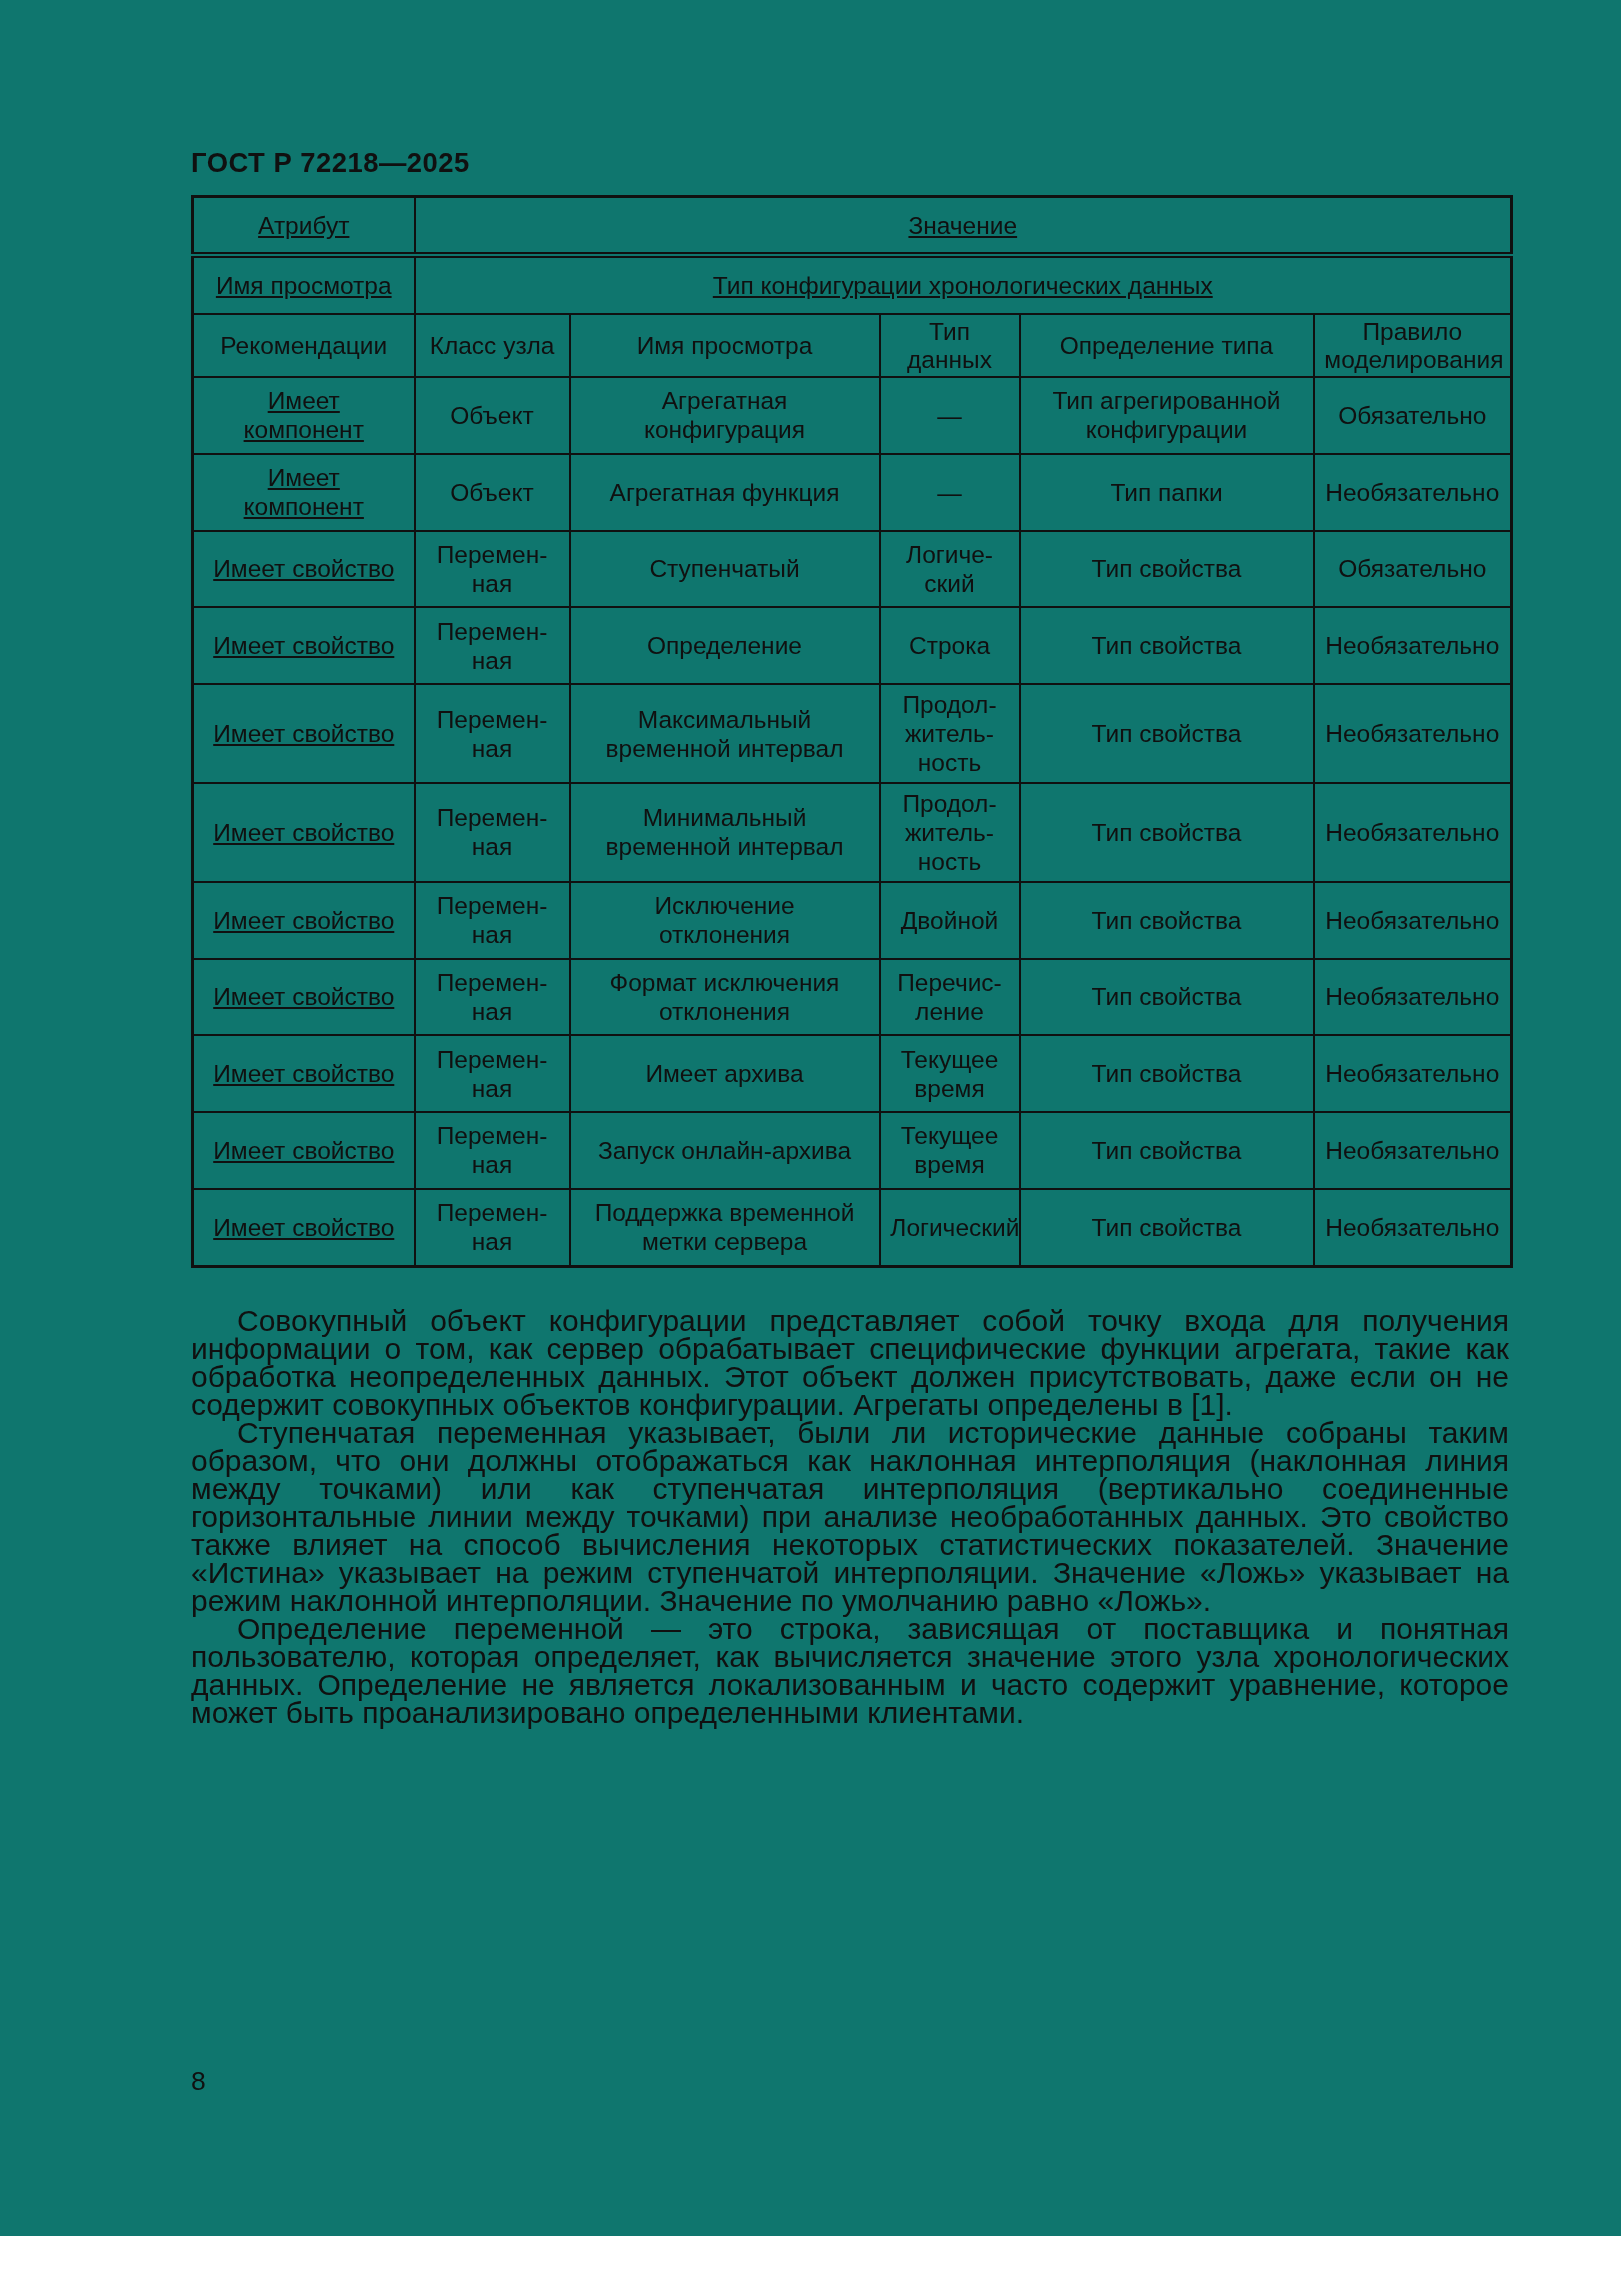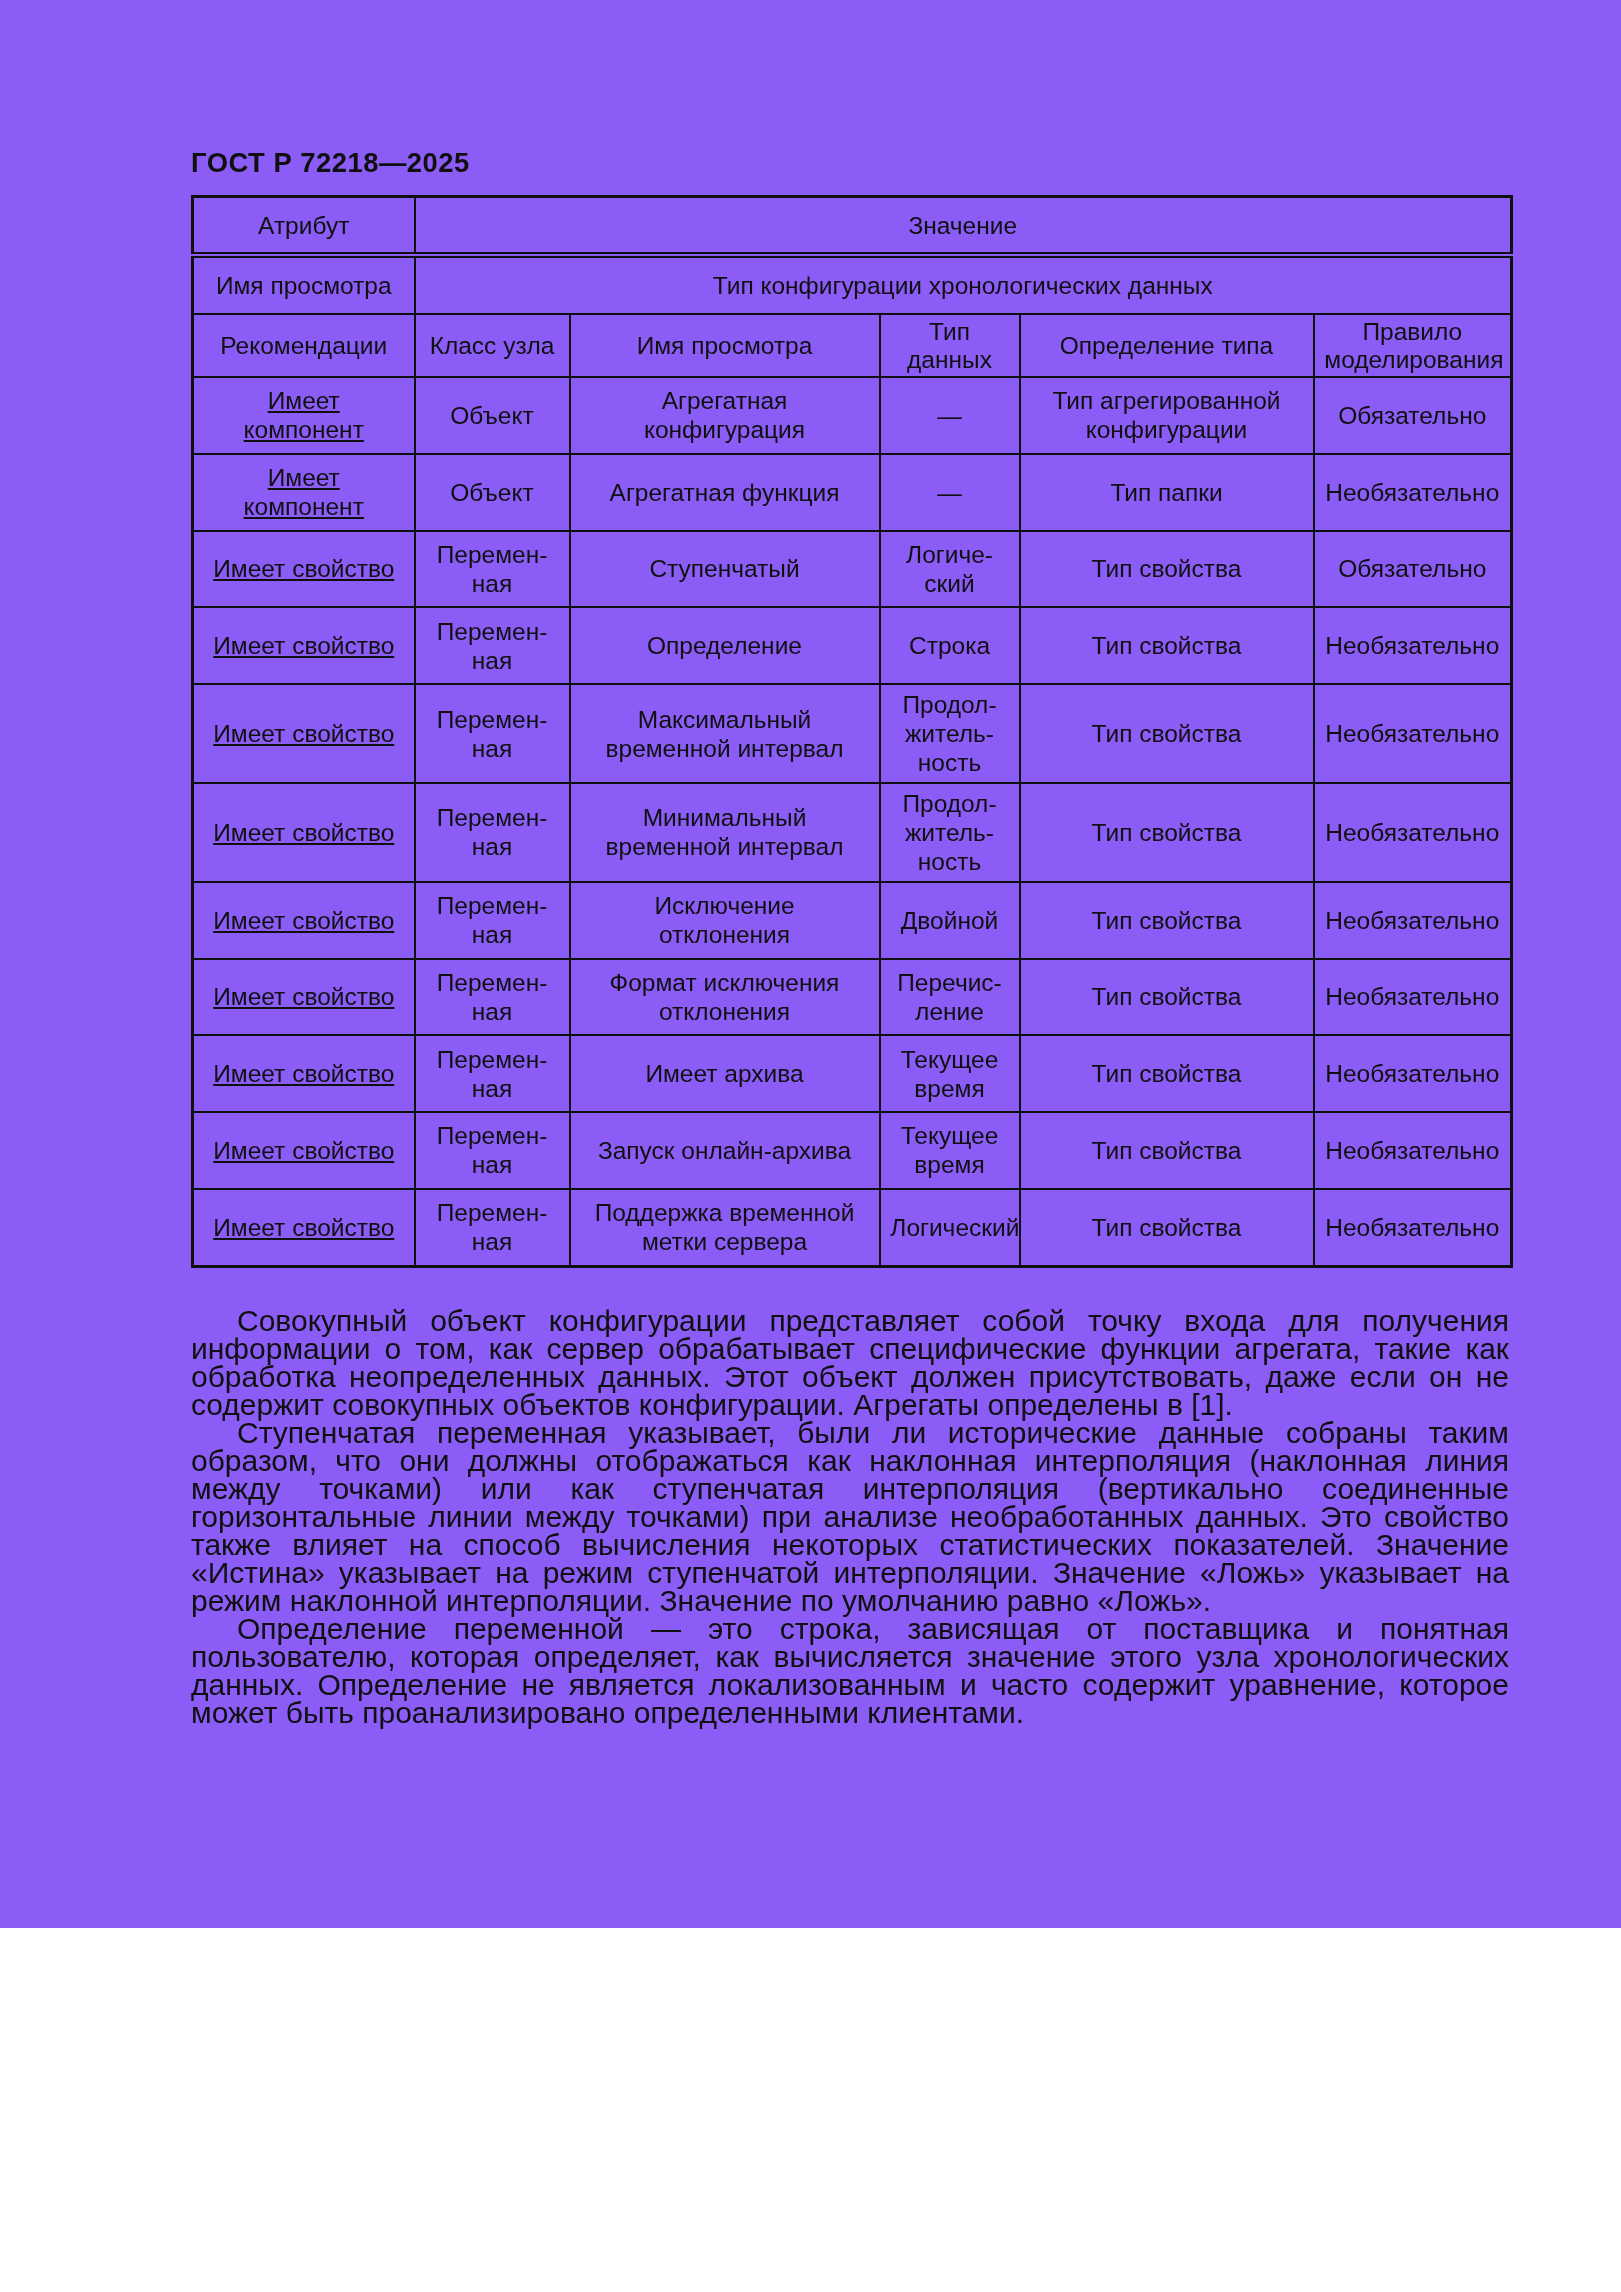--- a/index.html
+++ b/index.html
@@ -1,20 +1,20 @@
 <!DOCTYPE html>
 <html><head>
 <meta charset="utf-8">
 <style>
   html, body { margin: 0; padding: 0; }
   .page {
     position: relative;
     width: 1621px;
-    height: 1928px;
-    background: #8b5cf6;
+    height: 2236px;
+    background: #0f766e;
     color: #101010;
     font-family: "Liberation Sans", "DejaVu Sans", sans-serif;
     overflow: hidden;
   }
   .content {
     position: absolute;
     left: 191px;
     top: 0;
     width: 1318px;
   }
@@ -43,21 +43,21 @@
     border: 2px solid #101010;
     border-bottom-width: 2.9px;
     font-size: 24.5px;
     line-height: 29px;
     padding: 4.9px 9.8px;
     text-align: center;
     vertical-align: middle;
     white-space: pre-line;
     overflow: hidden;
   }
-  tr.r-attr td { height: 45px; }
+  tr.r-attr td { height: 45px; text-decoration: underline; }
   tr.r-cols td { height: 55px; line-height: 27.4px; padding-top: 2.9px; padding-bottom: 2.9px; }
   tr.r-data td { height: 65px; }
   tr.sep-dbl td { border-bottom: 6.9px double #101010; }
   td.val-cell { text-align: left; padding-left: 19.6px; }
   td.c-left  { text-align: left; padding-left: 13.7px; text-decoration: underline; }
 
   .paragraphs { margin-top: 39px; }
   .paragraphs p {
     margin: 0;
     font-size: 30px;

